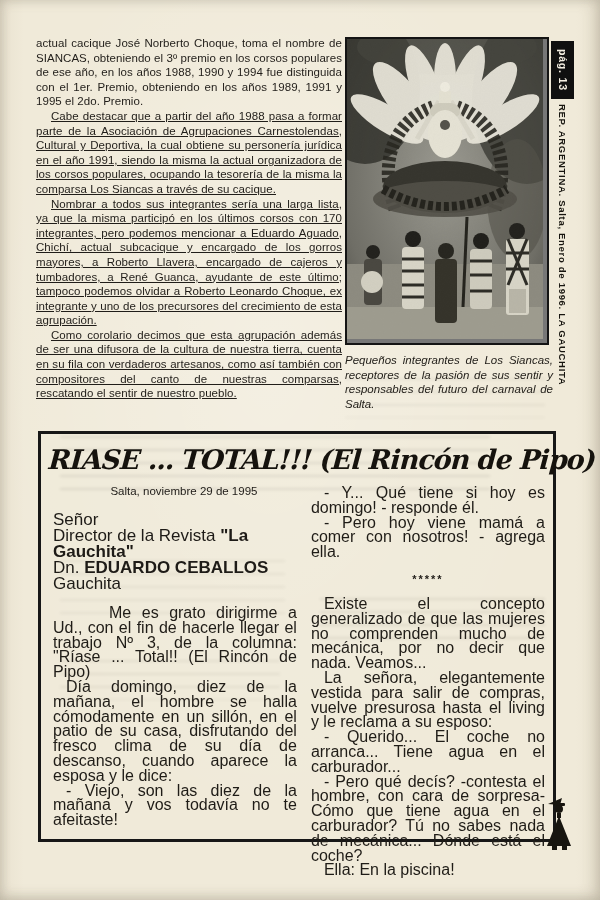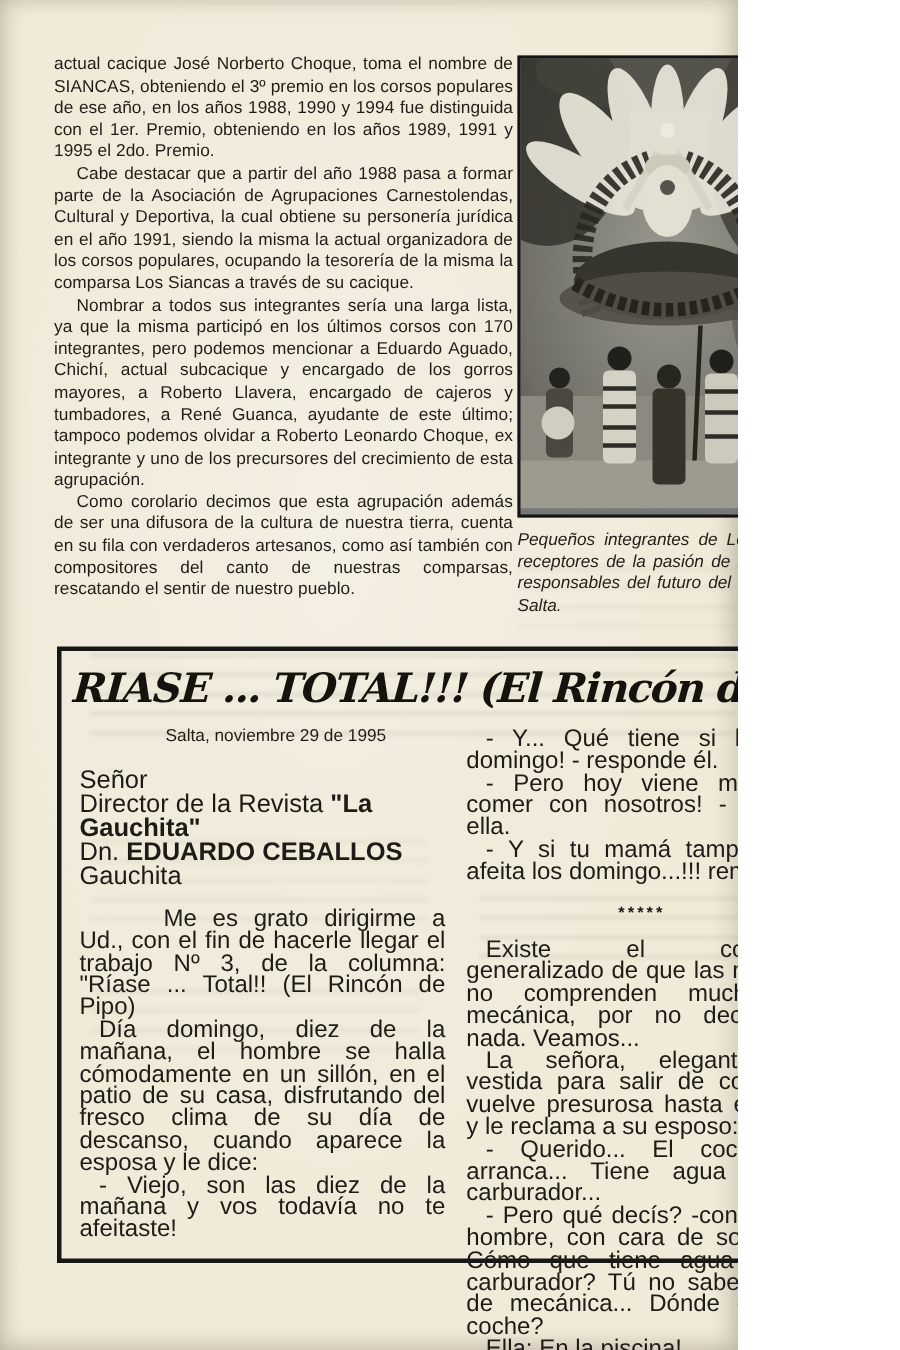--- a/index.html
+++ b/index.html
@@ -1,32 +1,32 @@
 <!DOCTYPE html>
 <html><head>
 <meta charset="utf-8">
 <style>
   html,body{margin:0;padding:0;}
   .page{
-    position:relative;width:492px;height:900px;overflow:hidden;
+    position:relative;width:600px;height:900px;overflow:hidden;
     background:
       radial-gradient(ellipse at 45% 40%, rgba(255,255,255,.25), rgba(0,0,0,0) 60%),
       linear-gradient(90deg, #e9e2d0 0%, #f0ead9 4%, #f0ead9 96%, #eae3d1 100%),
       #efe8d7;
     box-shadow: inset -5px 0 14px rgba(110,100,80,.20), inset 3px 0 10px rgba(110,100,80,.12), inset 0 -6px 12px rgba(110,100,80,.10);
     font-family:"Liberation Sans", sans-serif;
     color:#1e1b17;
   }
   
   .main-col{position:absolute;left:36px;top:36px;width:306px;}
   .main-col p{
     margin:0;font-size:11.5px;line-height:14.6px;text-align:justify;
     letter-spacing:.05px;color:#201d19;
   }
-  .main-col p + p{text-indent:15px;}
+  .main-col p + p{text-indent:15px;text-decoration:underline;}
   
   .photo{
     position:absolute;left:345px;top:37px;width:200px;height:304px;
     border:2px solid #141414;background:#777;overflow:hidden;
   }
   .photo svg{display:block;}
   .caption{
     position:absolute;left:345px;top:353px;width:208px;
     font-style:italic;font-size:11.5px;line-height:14.6px;text-align:justify;color:#24211c;
   }
@@ -207,21 +207,20 @@
           <div><span>Dn. </span><b>EDUARDO CEBALLOS</b></div>
           <div>Gauchita</div>
         </div>
         <p class="letter-body">Me es grato dirigirme a Ud., con el fin de hacerle llegar el trabajo Nº 3, de la columna: "Ríase ... Total!! (El Rincón de Pipo)</p>
         <p class="indent">Día domingo, diez de la mañana, el hombre se halla cómodamente en un sillón, en el patio de su casa, disfrutando del fresco clima de su día de descanso, cuando aparece la esposa y le dice:</p>
         <p class="indent">- Viejo, son las diez de la mañana y vos todavía no te afeitaste!</p>
       </div>
       <div class="col-r">
         <p class="indent first">- Y... Qué tiene si hoy es domingo! - responde él.</p>
         <p class="indent">- Pero hoy viene mamá a comer con nosotros! - agrega ella.</p>
-        <p class="indent">- Y si tu mamá tampoco se afeita los domingo...!!! remató.-</p>
         <div class="stars">*****</div>
         <p class="indent">Existe el concepto generalizado de que las mujeres no comprenden mucho de mecánica, por no decir que nada. Veamos...</p>
         <p class="indent">La señora, elegantemente vestida para salir de compras, vuelve presurosa hasta el living y le reclama a su esposo:</p>
         <p class="indent">- Querido... El coche no arranca... Tiene agua en el carburador...</p>
         <p class="indent">- Pero qué decís? -contesta el hombre, con cara de sorpresa- Cómo que tiene agua en el carburador? Tú no sabes nada de mecánica... Dónde está el coche?</p>
         <p class="indent">Ella: En la piscina!</p>
       </div>
     </div>
   </div>
 

